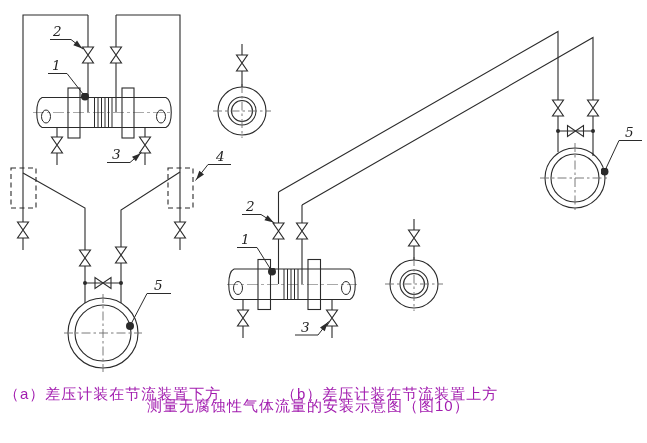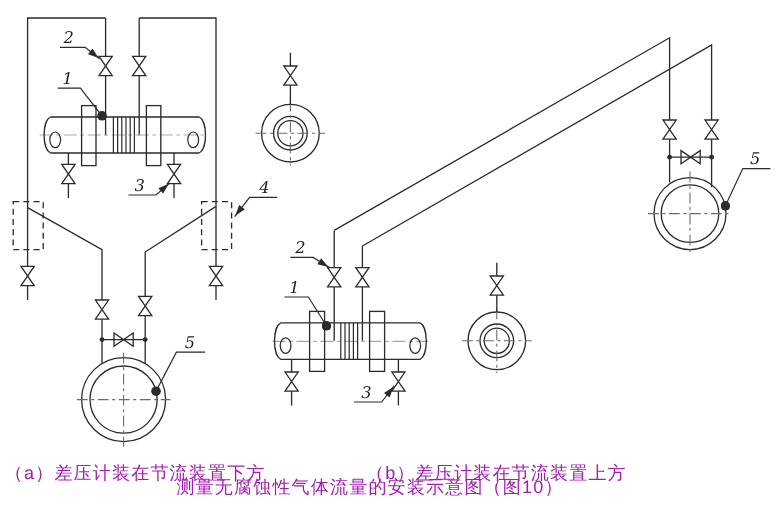--- a/index.html
+++ b/index.html
@@ -172,15 +172,15 @@
       <path class="thin" d="M237,247.5 H257 L272,271.5" marker-end="url(#dotm)"></path>
       <text class="num" x="301" y="332">3</text>
       <path class="thin" d="M295,335 H318 L328.5,321.5" marker-end="url(#arr)"></path>
       <text class="num" x="625" y="137">5</text>
       <path class="thin" d="M642,140.5 H619 L604.5,171.5" marker-end="url(#dotm)"></path>
     </g>
   </g>
 </svg>
 
   <div class="cap" style="left:4px;top:385px;">（a）差压计装在节流装置下方</div>
-  <div class="cap" style="left:281px;top:385px;margin-left:24px;">（b）差压计装在节流装置上方</div>
+  <div class="cap" style="left:281px;top:385px;">（b）差压计装在节流装置上方</div>
   <div class="cap" style="left:147px;top:397px;">测量无腐蚀性气体流量的安装示意图（图10）</div>
 </div>
 
 </body></html>

